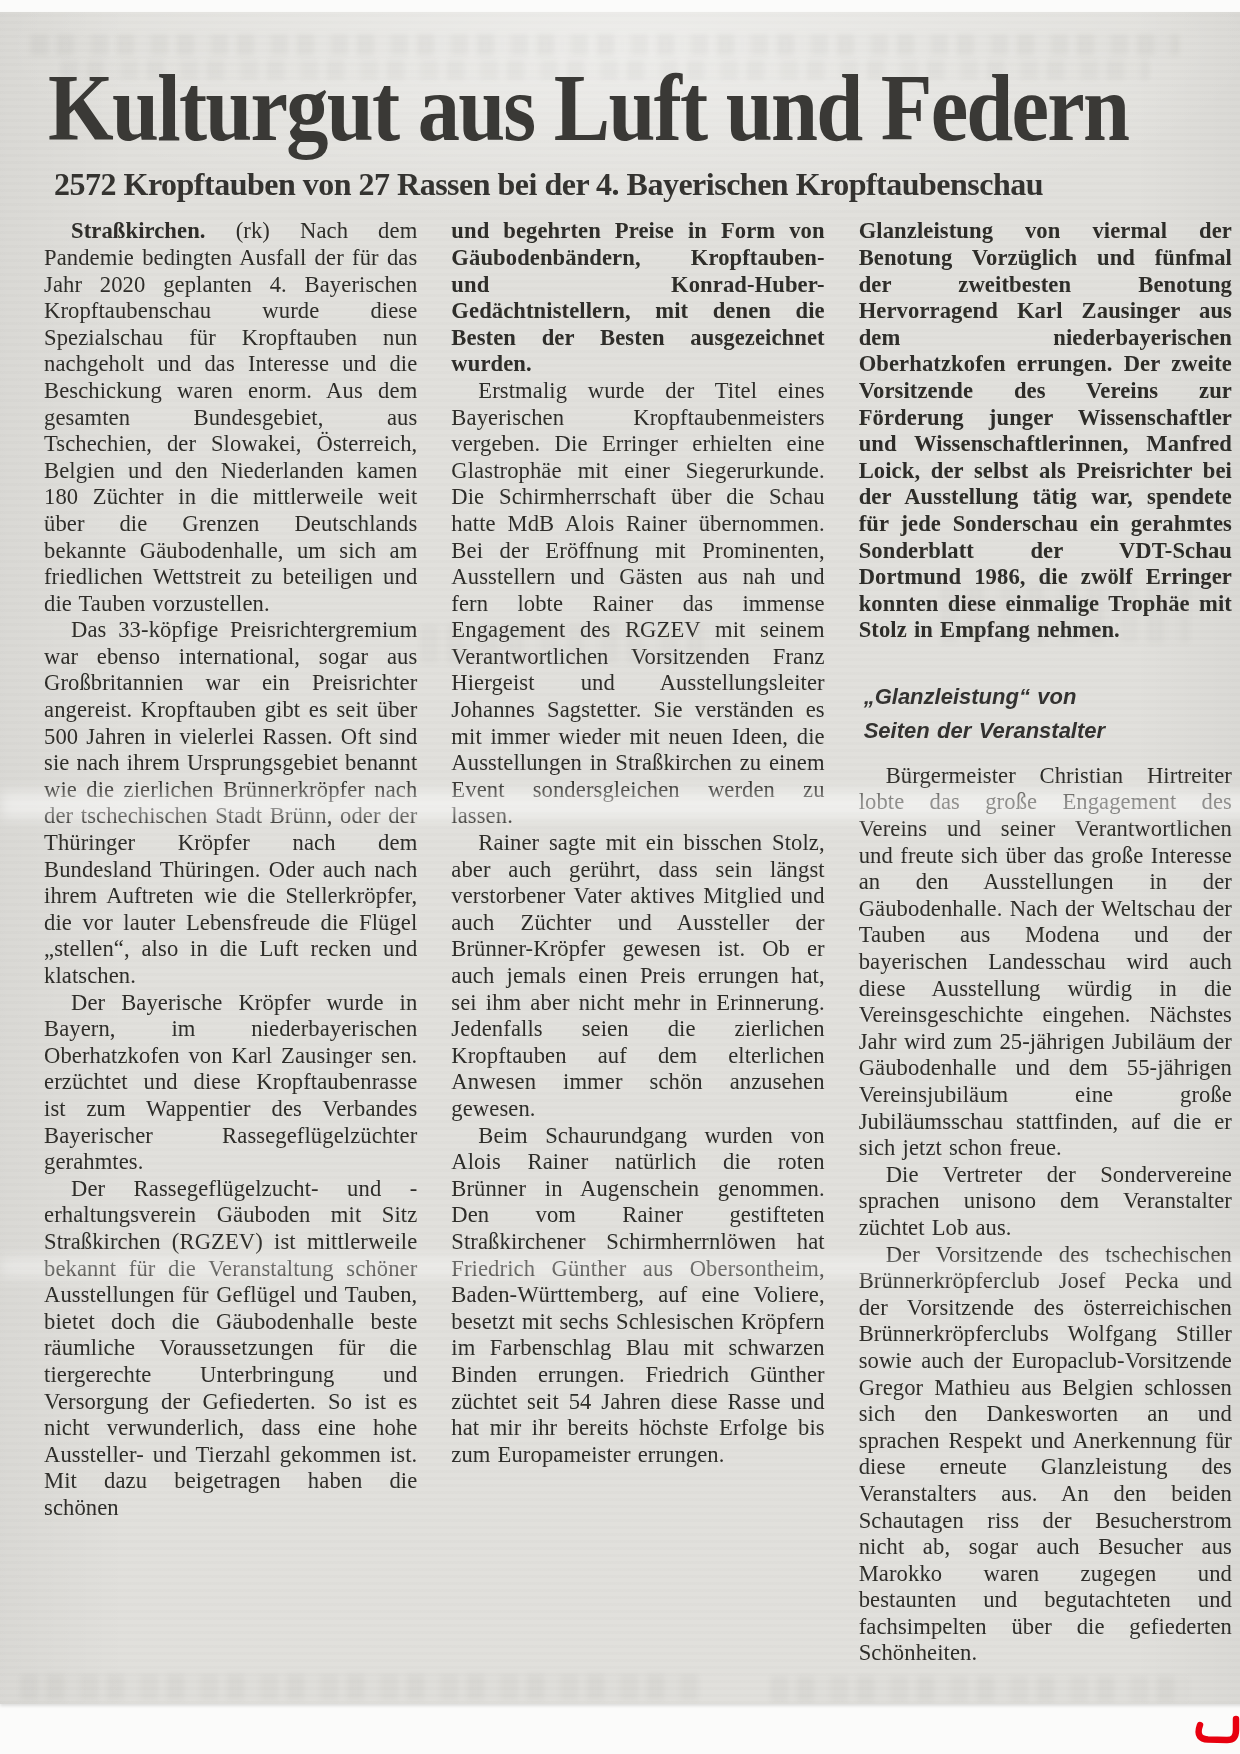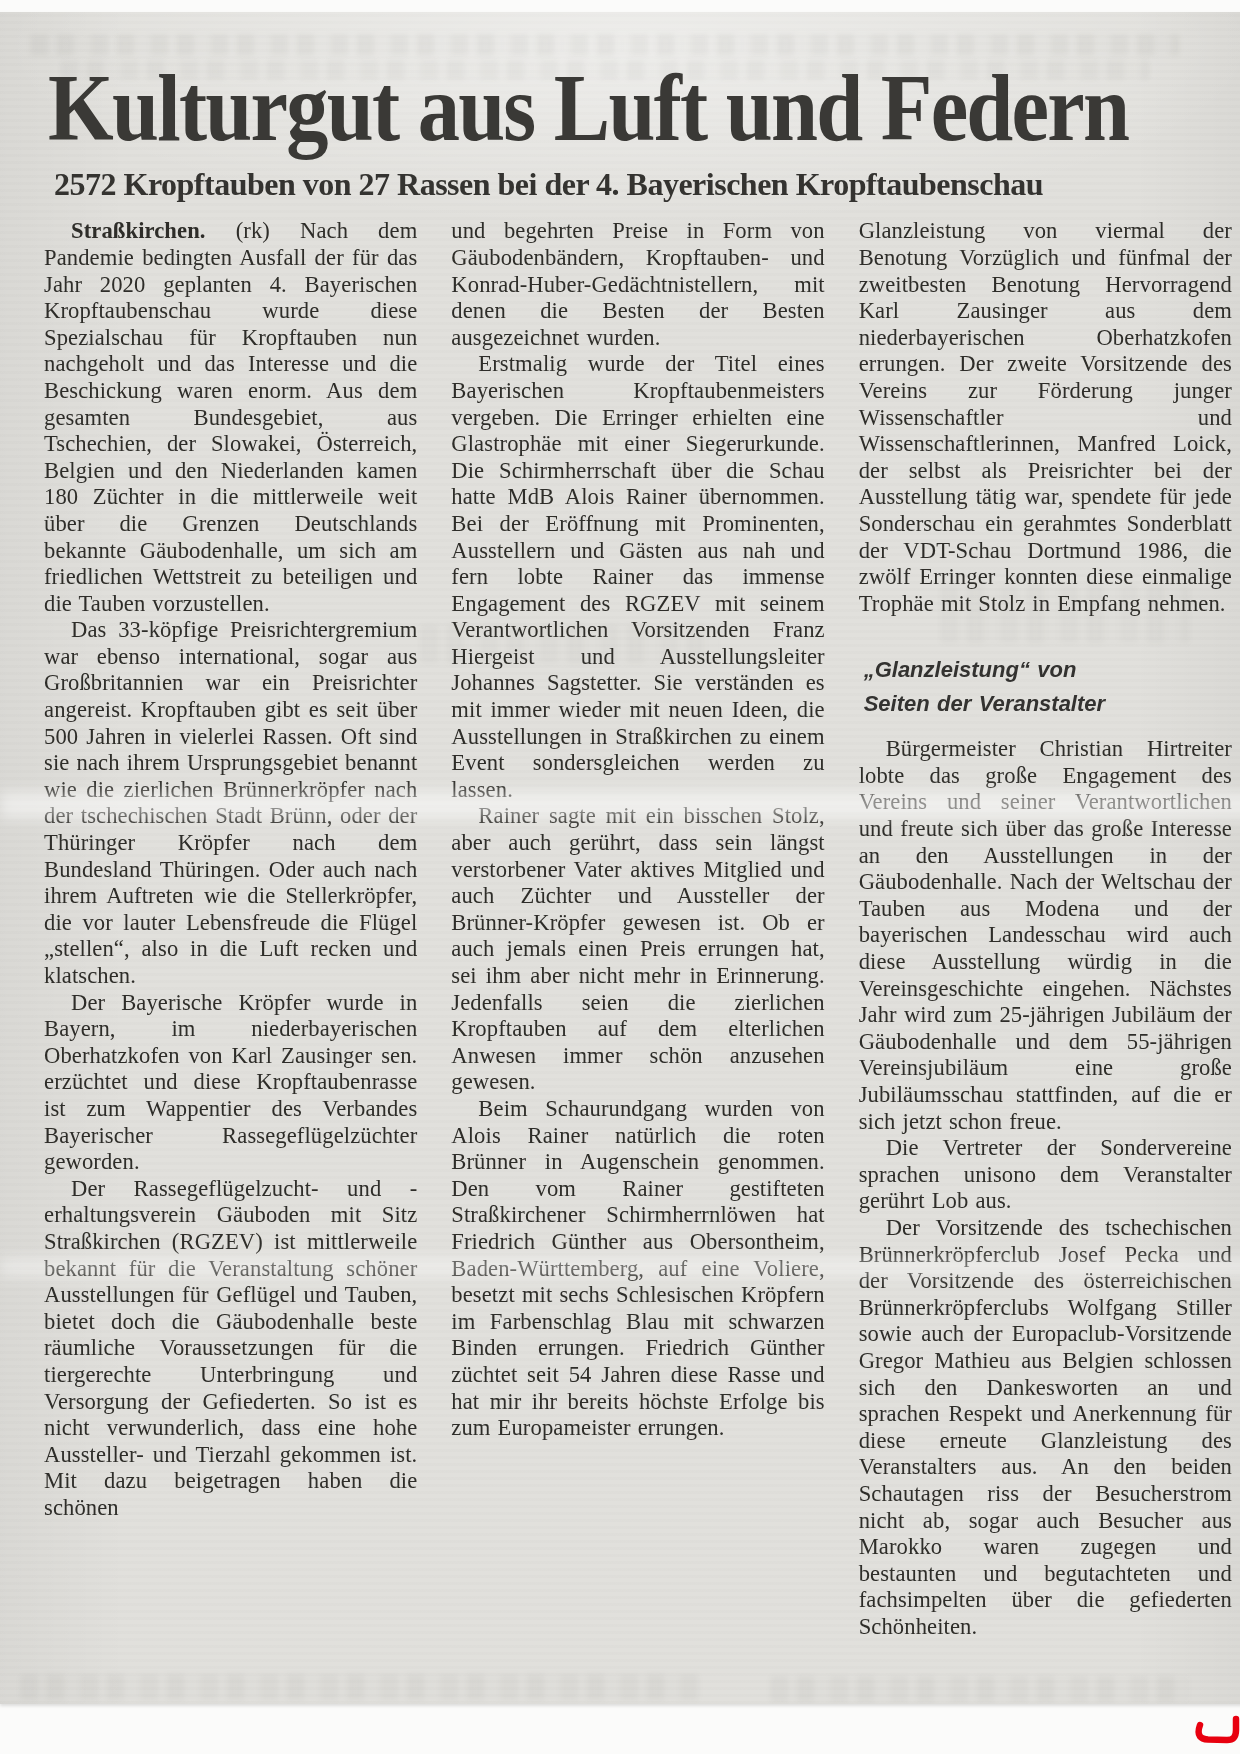--- a/index.html
+++ b/index.html
@@ -74,21 +74,21 @@
   }
   .col {
     flex: 1 1 0;
     text-align: justify;
     font-size: 22.6px;
     line-height: 26.6px;
     word-spacing: 1.3px;
     letter-spacing: 0.1px;
   }
   .col p { margin: 0; text-indent: 27px; }
-  .col p.cont { text-indent: 0; }
+  .col p.cont { text-indent: 0; font-weight: bold; }
   .lead { font-weight: 700; margin-top: 20px; }
   .crosshead {
     margin: 36px 0 15px 5px;
     font-family: "Liberation Sans", sans-serif;
     font-weight: 700;
     font-style: italic;
     font-size: 22px;
     line-height: 34px;
     letter-spacing: 0;
     color: #333230;
@@ -122,37 +122,37 @@
   <header class="masthead">
     <h1 class="headline">Kulturgut aus Luft und Federn</h1>
     <div class="subheadline">2572 Kropftauben von 27 Rassen bei der 4. Bayerischen Kropftaubenschau</div>
   </header>
 
   <div class="cols">
 
     <div class="col">
       <p><span class="lead">Straßkirchen.</span><span> (rk) Nach dem Pandemie bedingten Ausfall der für das Jahr 2020 geplanten 4. Bayerischen Kropftaubenschau wurde diese Spezialschau für Kropftauben nun nachgeholt und das Interesse und die Beschickung waren enorm. Aus dem gesamten Bundesgebiet, aus Tschechien, der Slowakei, Österreich, Belgien und den Niederlanden kamen 180 Züchter in die mittlerweile weit über die Grenzen Deutschlands bekannte Gäubodenhalle, um sich am friedlichen Wettstreit zu beteiligen und die Tauben vorzustellen.</span></p>
       <p>Das 33-köpfige Preisrichtergremium war ebenso international, sogar aus Großbritannien war ein Preisrichter angereist. Kropftauben gibt es seit über 500 Jahren in vielerlei Rassen. Oft sind sie nach ihrem Ursprungsgebiet benannt wie die zierlichen Brünnerkröpfer nach der tschechischen Stadt Brünn, oder der Thüringer Kröpfer nach dem Bundesland Thüringen. Oder auch nach ihrem Auftreten wie die Stellerkröpfer, die vor lauter Lebensfreude die Flügel „stellen“, also in die Luft recken und klatschen.</p>
-      <p>Der Bayerische Kröpfer wurde in Bayern, im niederbayerischen Oberhatzkofen von Karl Zausinger sen. erzüchtet und diese Kropftaubenrasse ist zum Wappentier des Verbandes Bayerischer Rassegeflügelzüchter geworden.</p>
+      <p>Der Bayerische Kröpfer wurde in Bayern, im niederbayerischen Oberhatzkofen von Karl Zausinger sen. erzüchtet und diese Kropftaubenrasse ist zum Wappentier des Verbandes Bayerischer Rassegeflügelzüchter gerahmtes.</p>
       <p>Der Rassegeflügelzucht- und -erhaltungsverein Gäuboden mit Sitz Straßkirchen (RGZEV) ist mittlerweile bekannt für die Veranstaltung schöner Ausstellungen für Geflügel und Tauben, bietet doch die Gäubodenhalle beste räumliche Voraussetzungen für die tiergerechte Unterbringung und Versorgung der Gefiederten. So ist es nicht verwunderlich, dass eine hohe Aussteller- und Tierzahl gekommen ist. Mit dazu beigetragen haben die schönen</p>
     </div>
 
     <div class="col">
       <p class="cont">und begehrten Preise in Form von Gäubodenbändern, Kropftauben- und Konrad-Huber-Gedächtnistellern, mit denen die Besten der Besten ausgezeichnet wurden.</p>
       <p>Erstmalig wurde der Titel eines Bayerischen Kropftaubenmeisters vergeben. Die Erringer erhielten eine Glastrophäe mit einer Siegerurkunde. Die Schirmherrschaft über die Schau hatte MdB Alois Rainer übernommen. Bei der Eröffnung mit Prominenten, Ausstellern und Gästen aus nah und fern lobte Rainer das immense Engagement des RGZEV mit seinem Verantwortlichen Vorsitzenden Franz Hiergeist und Ausstellungsleiter Johannes Sagstetter. Sie verständen es mit immer wieder mit neuen Ideen, die Ausstellungen in Straßkirchen zu einem Event sondersgleichen werden zu lassen.</p>
       <p>Rainer sagte mit ein bisschen Stolz, aber auch gerührt, dass sein längst verstorbener Vater aktives Mitglied und auch Züchter und Aussteller der Brünner-Kröpfer gewesen ist. Ob er auch jemals einen Preis errungen hat, sei ihm aber nicht mehr in Erinnerung. Jedenfalls seien die zierlichen Kropftauben auf dem elterlichen Anwesen immer schön anzusehen gewesen.</p>
       <p>Beim Schaurundgang wurden von Alois Rainer natürlich die roten Brünner in Augenschein genommen. Den vom Rainer gestifteten Straßkirchener Schirmherrnlöwen hat Friedrich Günther aus Obersontheim, Baden-Württemberg, auf eine Voliere, besetzt mit sechs Schlesischen Kröpfern im Farbenschlag Blau mit schwarzen Binden errungen. Friedrich Günther züchtet seit 54 Jahren diese Rasse und hat mir ihr bereits höchste Erfolge bis zum Europameister errungen.</p>
     </div>
 
     <div class="col">
       <p class="cont">Glanzleistung von viermal der Benotung Vorzüglich und fünfmal der zweitbesten Benotung Hervorragend Karl Zausinger aus dem niederbayerischen Oberhatzkofen errungen. Der zweite Vorsitzende des Vereins zur Förderung junger Wissenschaftler und Wissenschaftlerinnen, Manfred Loick, der selbst als Preisrichter bei der Ausstellung tätig war, spendete für jede Sonderschau ein gerahmtes Sonderblatt der VDT-Schau Dortmund 1986, die zwölf Erringer konnten diese einmalige Trophäe mit Stolz in Empfang nehmen.</p>
       <h3 class="crosshead">„Glanzleistung“ von
 Seiten der Veranstalter</h3>
       <p>Bürgermeister Christian Hirtreiter lobte das große Engagement des Vereins und seiner Verantwortlichen und freute sich über das große Interesse an den Ausstellungen in der Gäubodenhalle. Nach der Weltschau der Tauben aus Modena und der bayerischen Landesschau wird auch diese Ausstellung würdig in die Vereinsgeschichte eingehen. Nächstes Jahr wird zum 25-jährigen Jubiläum der Gäubodenhalle und dem 55-jährigen Vereinsjubiläum eine große Jubiläumsschau stattfinden, auf die er sich jetzt schon freue.</p>
-      <p>Die Vertreter der Sondervereine sprachen unisono dem Veranstalter gerührt Lob aus.</p>
+      <p>Die Vertreter der Sondervereine sprachen unisono dem Veranstalter züchtet Lob aus.</p>
       <p>Der Vorsitzende des tschechischen Brünnerkröpferclub Josef Pecka und der Vorsitzende des österreichischen Brünnerkröpferclubs Wolfgang Stiller sowie auch der Europaclub-Vorsitzende Gregor Mathieu aus Belgien schlossen sich den Dankesworten an und sprachen Respekt und Anerkennung für diese erneute Glanzleistung des Veranstalters aus. An den beiden Schautagen riss der Besucherstrom nicht ab, sogar auch Besucher aus Marokko waren zugegen und bestaunten und begutachteten und fachsimpelten über die gefiederten Schönheiten.</p>
     </div>
 
   </div>
 </div>
 
 <div class="red-mark">
   <svg width="48" height="34" viewBox="0 0 48 34">
     <path d="M8 13 C 4 24, 9 27, 16 27.5 L 35 28 C 42 28, 44 24, 44 18 L 44 7" fill="none" stroke="#e8000f" stroke-width="6.5" stroke-linecap="round"></path>
   </svg>

